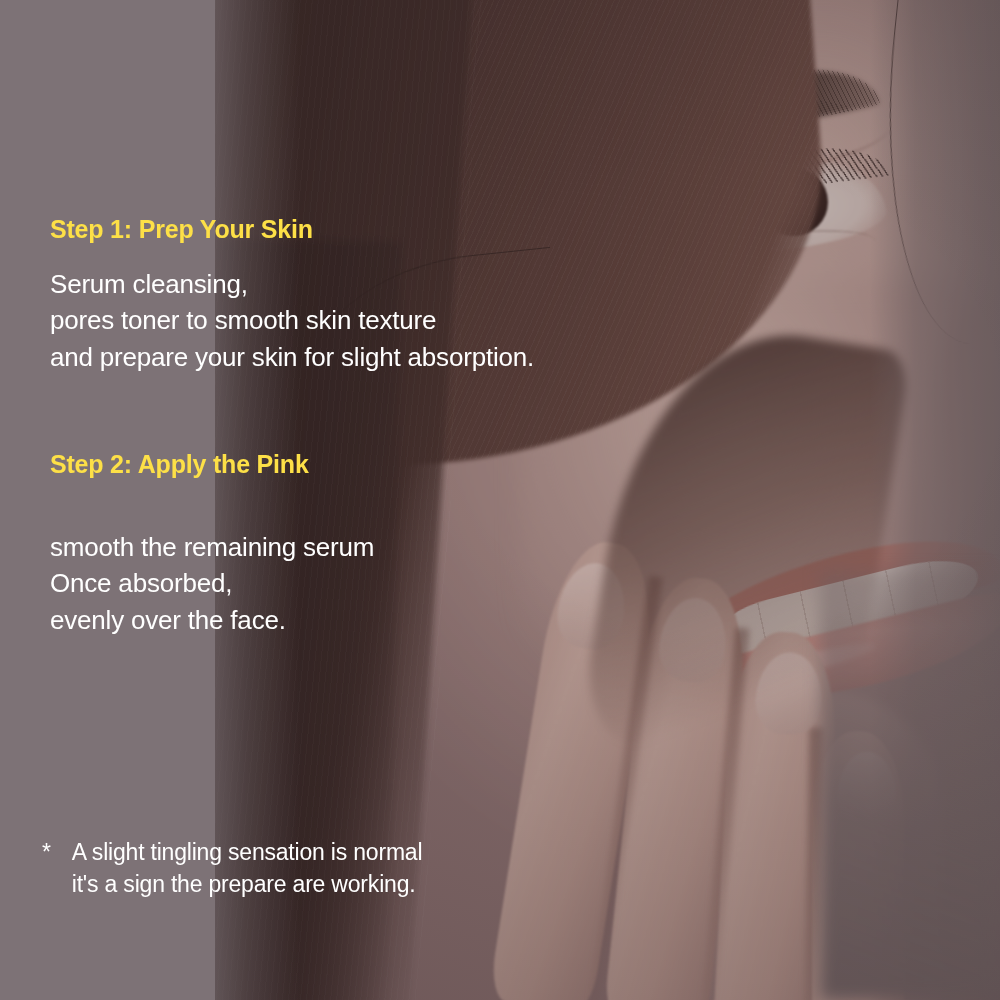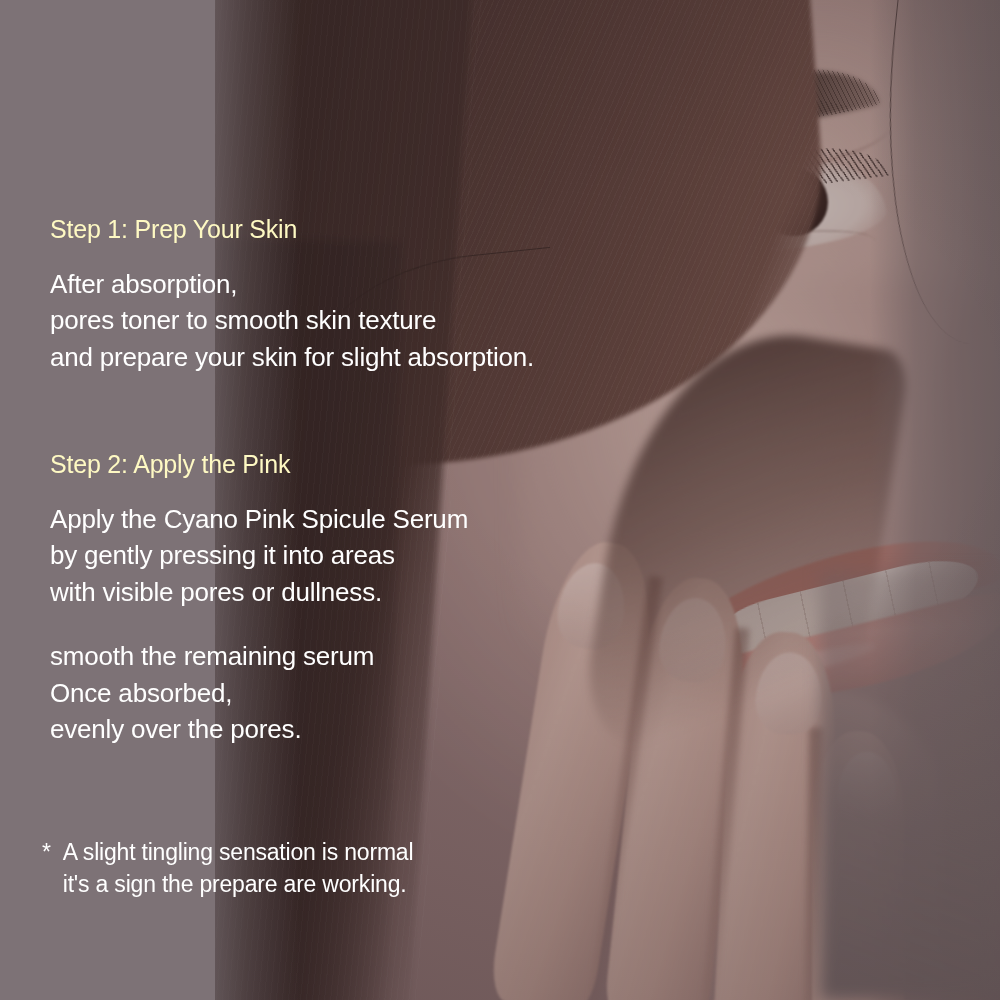--- a/index.html
+++ b/index.html
@@ -378,25 +378,25 @@
     font-weight:bold;
     letter-spacing:-1px;
     line-height:1;
     color:#fff;
   }
 
   .block { position:absolute; left:0; width:880px; }
 
   .step-head {
     font-size:25px;
-    font-weight:normal;
+    font-weight:bold;
     letter-spacing:-0.2px;
     line-height:1.2;
     margin-bottom:22px;
-    color:#fef9c3;
+    color:#fde047;
   }
   .step-body {
     font-size:26px;
     font-weight:400;
     line-height:1.40;
     letter-spacing:-0.2px;
     color:#fff;
   }
   .step-body .ln { display:block; white-space:nowrap; }
 
@@ -407,21 +407,21 @@
     left:-8px;
     width:880px;
     font-size:23px;
     line-height:1.40;
     letter-spacing:-0.2px;
     color:#fff;
     display:flex;
     gap:12px;
   }
   .note-star { flex:0 0 auto; }
-  .note-lines .ln { display:block; white-space:nowrap; }
+  .note-lines .ln { display:block; white-space:nowrap;margin-left:9px; }
 
   #step1-block { top:214px; }
   #step2-block { top:449px; }
   #note-block  { top:836px; }
 </style>
 </head>
 <body>
 
 <div class="canvas">
 
@@ -485,38 +485,33 @@
 
   <div class="panel"></div>
   <div class="panel-fade"></div>
 
   <div class="content">
 
 
     <div class="block" id="step1-block">
       <div class="step-head">Step 1: Prep Your Skin</div>
       <div class="step-body">
-        <span class="ln">After absorption,</span>
+        <span class="ln">Serum cleansing,</span>
         <span class="ln">pores toner to smooth skin texture</span>
         <span class="ln">and prepare your skin for slight absorption.</span>
       </div>
     </div>
 
     <div class="block" id="step2-block">
       <div class="step-head">Step 2: Apply the Pink</div>
-      <div class="step-body">
-        <span class="ln">Apply the Cyano Pink Spicule Serum</span>
-        <span class="ln">by gently pressing it into areas</span>
-        <span class="ln">with visible pores or dullness.</span>
-      </div>
       <div class="para-gap"></div>
       <div class="step-body">
         <span class="ln">smooth the remaining serum</span>
         <span class="ln">Once absorbed,</span>
-        <span class="ln">evenly over the pores.</span>
+        <span class="ln">evenly over the face.</span>
       </div>
     </div>
 
     <div class="note" id="note-block">
       <span class="note-star">*</span>
       <span class="note-lines">
         <span class="ln">A slight tingling sensation is normal</span>
         <span class="ln">it's a sign the prepare are working.</span>
       </span>
     </div>

